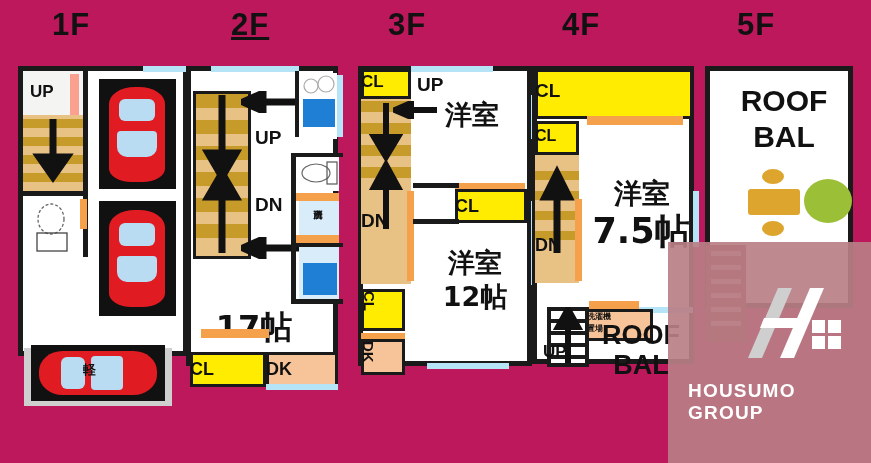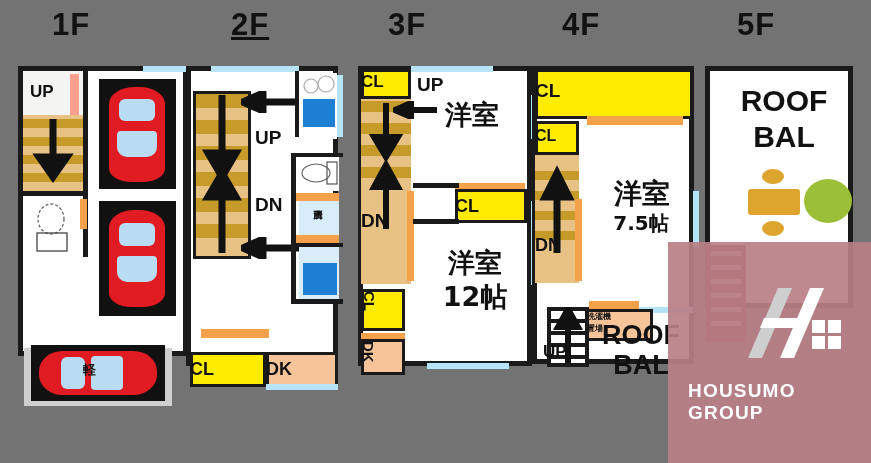--- a/index.html
+++ b/index.html
@@ -4,21 +4,21 @@
 <style>
   html, body {
     margin: 0;
     padding: 0;
     background: #ffffff;
   }
   #root {
     position: relative;
     width: 871px;
     height: 463px;
-    background: #737373;
+    background: #be185d;
     font-family: "Liberation Sans", "DejaVu Sans", sans-serif;
     overflow: hidden;
   }
   .floor-col {
     position: absolute;
     top: 0;
   }
   .floor-title {
     position: absolute;
     font-size: 31px;
@@ -218,20 +218,21 @@
       <div class="abs orange" style="left:104px; top:122px; width:44px; height:8px;"></div>
       <div class="abs lightblue-room" style="left:108px; top:130px; width:40px; height:34px;"></div>
       <div class="vlabel" style="left:122px; top:132px;">洗面所</div>
       <div class="abs orange" style="left:104px; top:164px; width:44px; height:8px;"></div>
       <div class="abs wall" style="left:104px; top:172px; width:48px; height:4px;"></div>
       <div class="abs lightblue-room" style="left:108px; top:176px; width:40px; height:52px;"></div>
       <div class="abs bath" style="left:112px; top:192px; width:34px; height:32px;"></div>
       <div class="abs wall" style="left:100px; top:228px; width:52px; height:5px;"></div>
       <div class="abs wall" style="left:100px; top:82px; width:5px; height:150px;"></div>
 
+      <div class="roomlabel" style="left:8px; top:240px; width:110px; font-size:32px; font-family:'DejaVu Sans',sans-serif;">17帖</div>
 
       <div class="abs orange" style="left:10px; top:258px; width:68px; height:9px;"></div>
     </div>
 
     <div class="abs cl" style="left:190px; top:352px; width:76px; height:35px;"></div>
     <div class="tinylabel" style="left:190px; top:360px; width:76px; font-size:18px;">CL</div>
     <div class="abs dkfill" style="left:266px; top:352px; width:72px; height:35px;"></div>
     <div class="tinylabel" style="left:266px; top:360px; width:72px; font-size:18px;">DK</div>
     <div class="abs glass" style="left:266px; top:384px; width:72px; height:6px;"></div>
   </div>
@@ -309,21 +310,21 @@
         <div class="abs stair-gold" style="left:0;top:56px;width:100%;height:9px;"></div>
         <div class="abs stair-gold" style="left:0;top:76px;width:100%;height:9px;"></div>
         <svg class="stairs-arrow" width="44" height="128" style="left:0;top:0;">
           <path d="M22 98 L22 34 M22 18 L10 42 L34 42 Z" stroke="#111" stroke-width="7" fill="#111"></path>
         </svg>
       </div>
       <div class="abs orange" style="left:38px; top:128px; width:7px; height:82px;"></div>
       <div class="tinylabel" style="left:-2px; top:165px; width:44px; font-size:18px;">DN</div>
 
       <div class="roomlabel" style="left:52px; top:108px; width:106px; font-size:28px; font-family:'DejaVu Sans',sans-serif;">洋室</div>
-      <div class="roomlabel" style="left:48px; top:142px; width:112px; font-size:20px; font-family:'DejaVu Sans',sans-serif;">7.5帖</div>
+      <div class="roomlabel" style="left:48px; top:142px; width:112px; font-size:35px; font-family:'DejaVu Sans',sans-serif;">7.5帖</div>
 
       <div class="abs orange" style="left:52px; top:230px; width:50px; height:8px;"></div>
       <div class="abs dkfill" style="left:46px; top:238px; width:70px; height:32px;"></div>
       <div class="jp-mini" style="left:50px; top:242px;">洗濯機</div>
       <div class="jp-mini" style="left:50px; top:254px;">置場</div>
 
       <div class="abs" style="left:10px; top:236px; width:42px; height:60px; background:#ffffff; border:4px solid #1a1a1a;">
         <div class="abs wall" style="left:0;top:8px;width:100%;height:4px;"></div>
         <div class="abs wall" style="left:0;top:20px;width:100%;height:4px;"></div>
         <div class="abs wall" style="left:0;top:32px;width:100%;height:4px;"></div>

